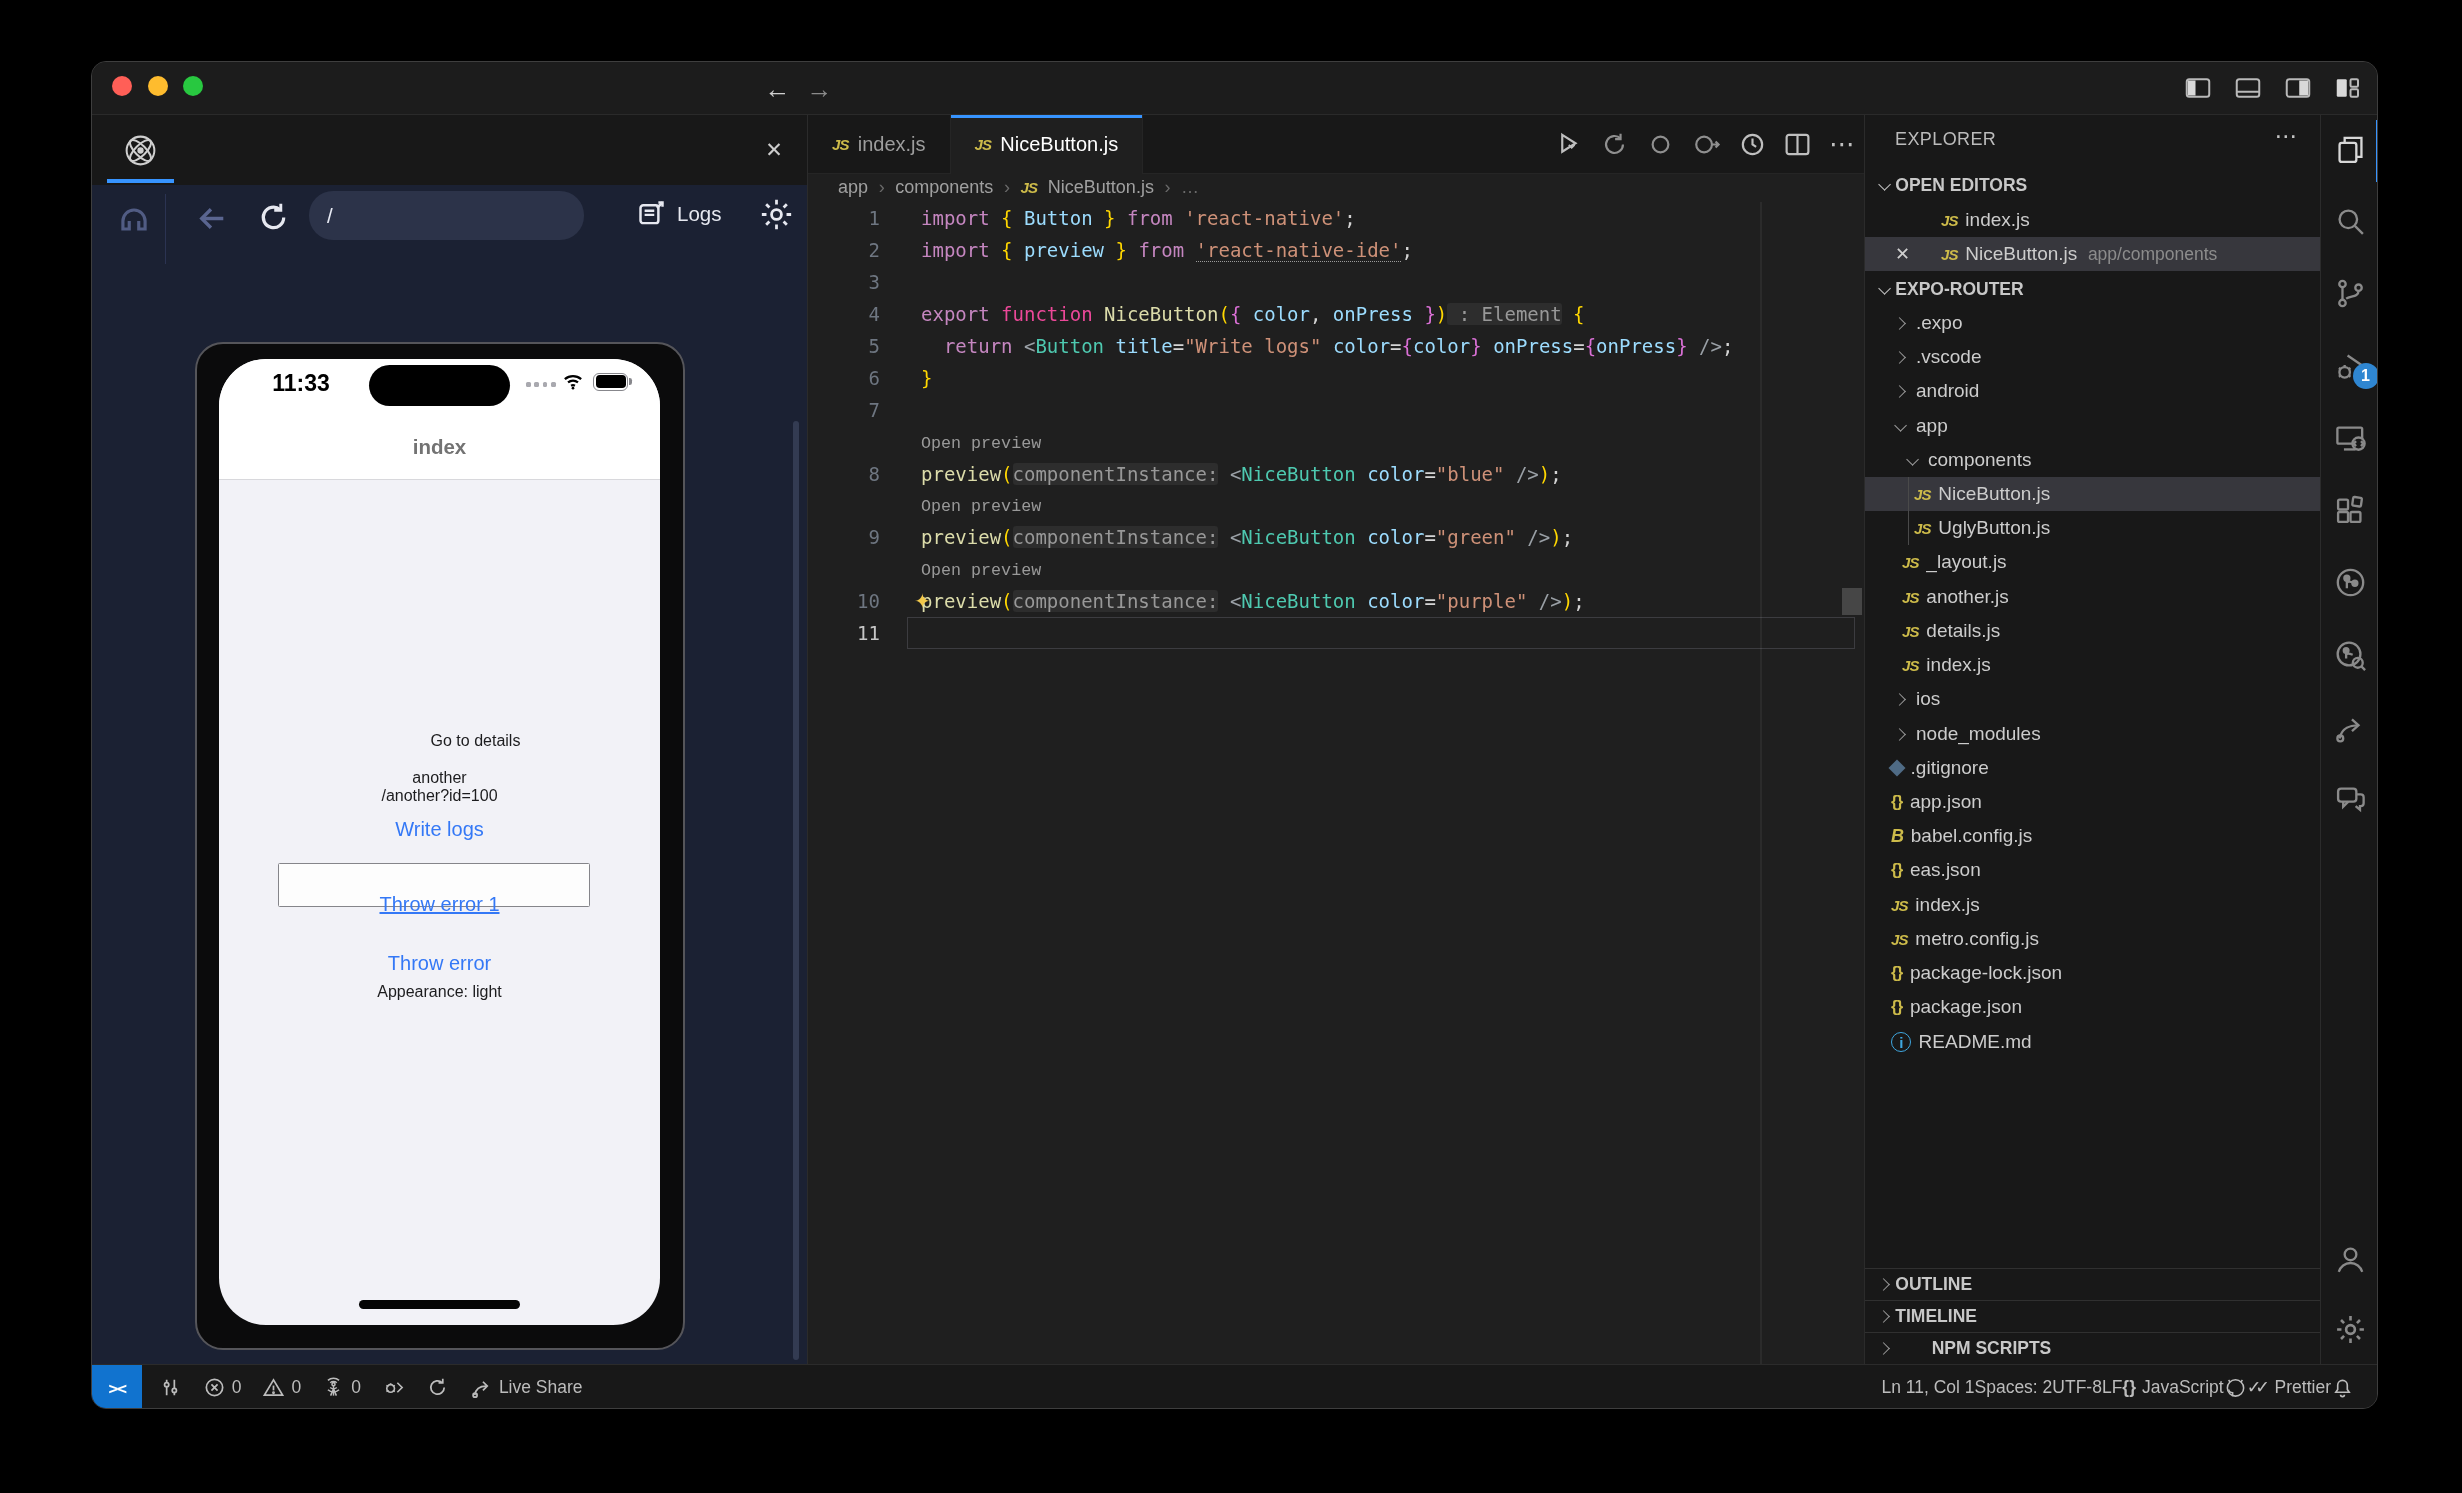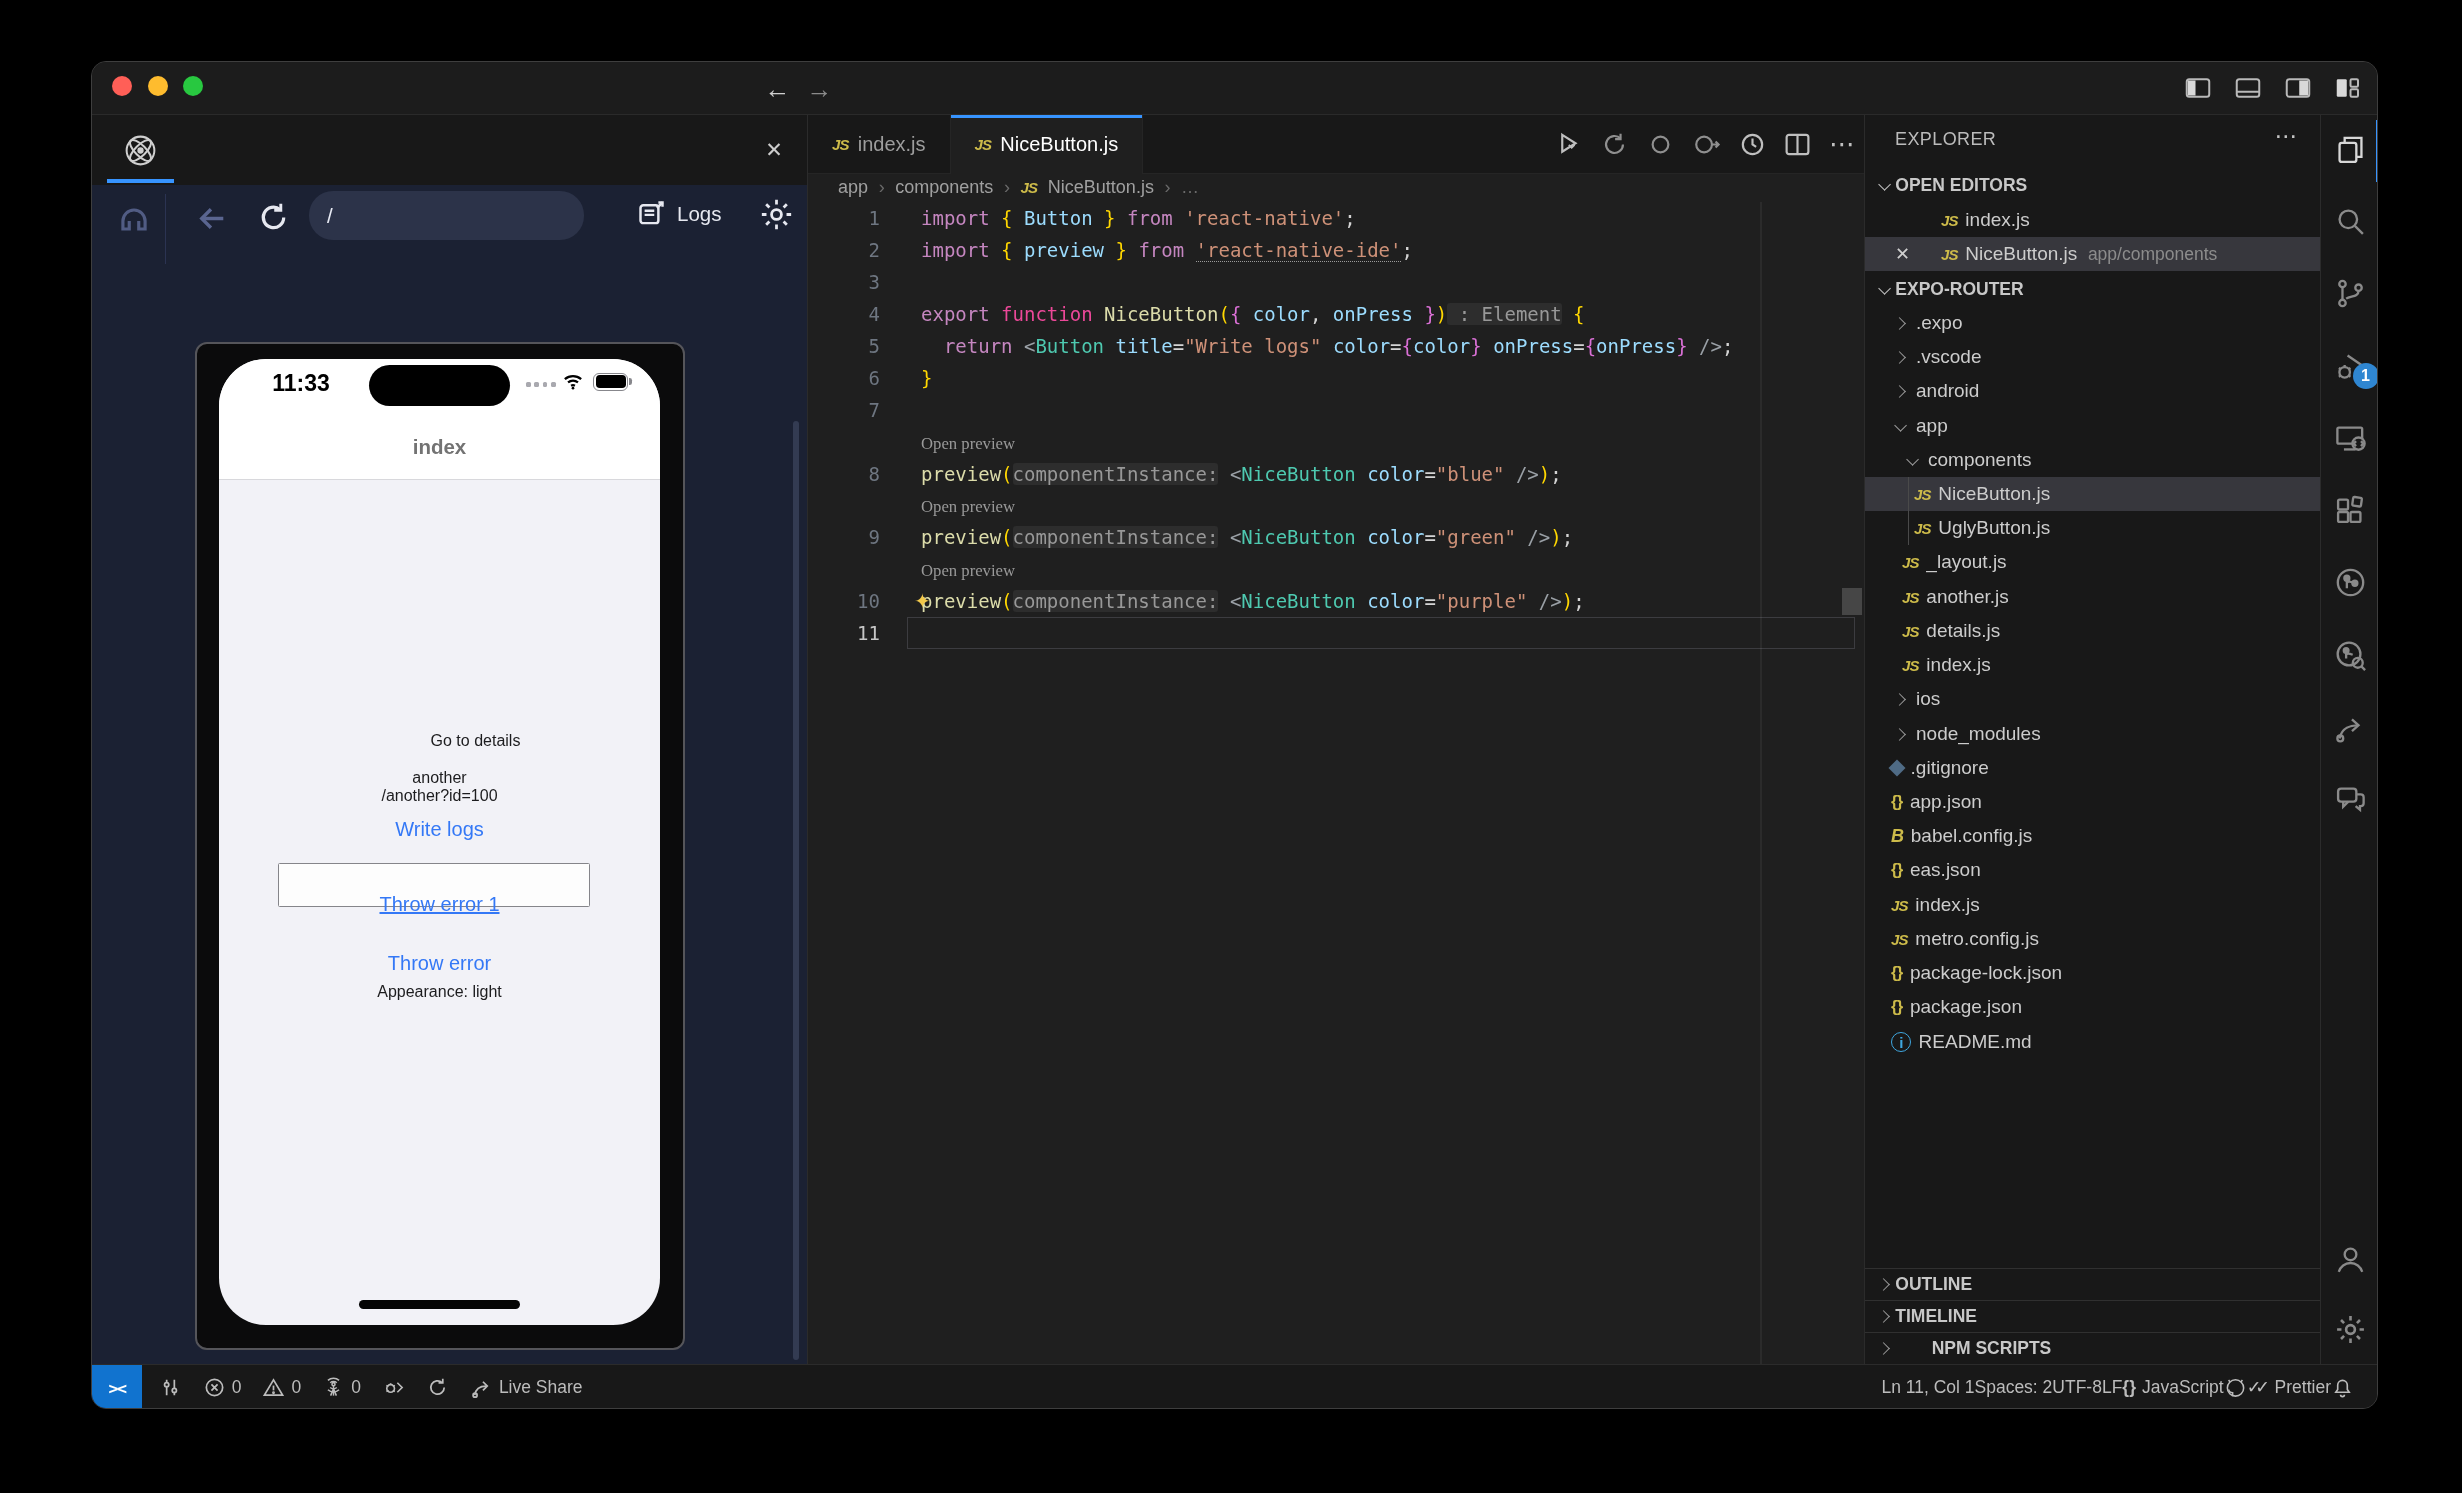--- a/index.html
+++ b/index.html
@@ -29,21 +29,21 @@
   .icon-magnet{left:23px;top:10.6px;width:38px;height:41px;color:#515c84;}
   .rtool-divider{position:absolute;left:73px;top:0px;width:0.8px;height:70px;background:#2b3352;top:6px;}
   .icon-back{left:102px;top:12px;width:37px;height:37px;color:#5a6590;}
   .icon-refresh{left:164px;top:12px;width:35px;height:35px;}
   .url-pill{position:absolute;left:217px;top:3px;width:275px;height:49px;background:#2c3349;border-radius:24px;color:#e8ebf5;font-size:20.5px;line-height:49px;padding-left:18px;}
   .logs-btn{position:absolute;left:543px;top:9px;display:flex;align-items:center;gap:9px;color:#e6e8f0;font-size:20.5px;}
   .logs-btn svg{width:33px;height:33px;}
   .icon-gear-panel{left:666px;top:7.6px;width:37px;height:37px;}
   .rtoolbar{position:absolute;left:0;top:3px;width:100%;height:70px;}
   
-  .phone{position:absolute;left:103px;top:157px;width:490px;height:1008px;background:#0b0b0c;border-radius:12px;border:2.3px solid #55555a;}
+  .phone{position:absolute;left:103px;top:157px;width:490px;height:1008px;background:#0b0b0c;border-radius:28px;border:2.3px solid #55555a;}
   .screen{position:absolute;left:22px;top:15px;width:441px;height:966px;background:#f2f2f7;border-radius:47px;overflow:hidden;}
   .ph-header{position:absolute;left:0;top:0;width:100%;height:121px;background:#ffffff;border-bottom:0.8px solid #d8d8dc;}
   .ph-time{position:absolute;left:40px;top:10.6px;width:84px;text-align:center;font-size:23px;font-weight:700;color:#000;}
   .island{position:absolute;left:150px;top:6px;width:141px;height:41px;background:#000;border-radius:21px;}
   .cell-dots{position:absolute;left:307px;top:23px;display:flex;gap:3.8px;}
   .cell-dots i{width:4.6px;height:4.6px;border-radius:1.5px;background:#a9a9af;}
   .icon-wifi{position:absolute;left:341px;top:10.6px;width:26px;height:23px;color:#000;}
   .battery{position:absolute;left:374px;top:13.7px;width:35px;height:18px;border:1.5px solid #87878c;border-radius:6px;}
   .battery i{position:absolute;left:1.5px;top:1.5px;right:1.5px;bottom:1.5px;background:#000;border-radius:3.8px;}
   .battery em{position:absolute;right:-5.3px;top:4.6px;width:3px;height:6.8px;background:#87878c;border-radius:0 2.3px 2.3px 0;}
@@ -75,21 +75,21 @@
   .editor-actions svg{width:29px;height:29px;}
   .ea-dim{color:#8f8f8f;}
   .ea-more{font-size:26px;color:#bfbfbf;letter-spacing:1.5px;line-height:29px;}
   .breadcrumb{position:absolute;left:30px;top:59px;height:27px;display:flex;align-items:center;gap:10.6px;font-size:18px;color:#a0a0a0;}
   .bc-sep{color:#6a6a6a;font-size:18px;}
   .code-rows{position:absolute;left:0;top:87px;width:100%;height:1162px;font-family:"DejaVu Sans Mono","Liberation Mono",monospace;font-size:19px;}
   .crow{position:absolute;left:0;width:100%;height:32px;line-height:32px;white-space:pre;}
   .ln{position:absolute;left:0;top:0;width:72px;text-align:right;color:#6e7681;}
   .crow.cur .ln{color:#c6c6c6;}
   .ctext{position:absolute;left:113px;top:0;}
-  .lens{position:absolute;left:113px;top:0;font-family:Liberation Serif, serif;font-size:16.7px;color:#999999;height:32px;line-height:35px;}
+  .lens{position:absolute;left:113px;top:0;font-family:Liberation Mono, monospace;font-size:16.7px;color:#999999;height:32px;line-height:35px;}
   .curbox{position:absolute;left:99px;right:9px;top:0;height:32px;border:1.5px solid #3c3c40;}
   .sparkle{position:absolute;left:106px;top:0;color:#f2c94c;font-size:20px;z-index:3;font-family:"DejaVu Sans",sans-serif;}
   .seg.kw{color:#c586c0;} .seg.kw2{color:#ec4899;} .seg.fn{color:#dcdcaa;}
   .seg.var{color:#9cdcfe;} .seg.str{color:#ce9178;} .seg.tag{color:#4ec9b0;}
   .seg.br1{color:#ffd700;} .seg.br2{color:#da70d6;} .seg.pun{color:#d4d4d4;}
   .seg.ang{color:#9aa0a6;} .seg.pln{color:#cccccc;}
   .seg.inl{color:#989898;background:#2d2d2d;border-radius:3px;}
   .seg.strU{color:#ce9178;border-bottom:1.5px dotted #9b9b9b;}
   .ruler{position:absolute;left:952px;top:87px;bottom:0;width:1.5px;background:rgba(255,255,255,0.055);}
   .ed-scroll{position:absolute;left:1034px;top:473px;width:20px;height:27px;background:#464646;}

